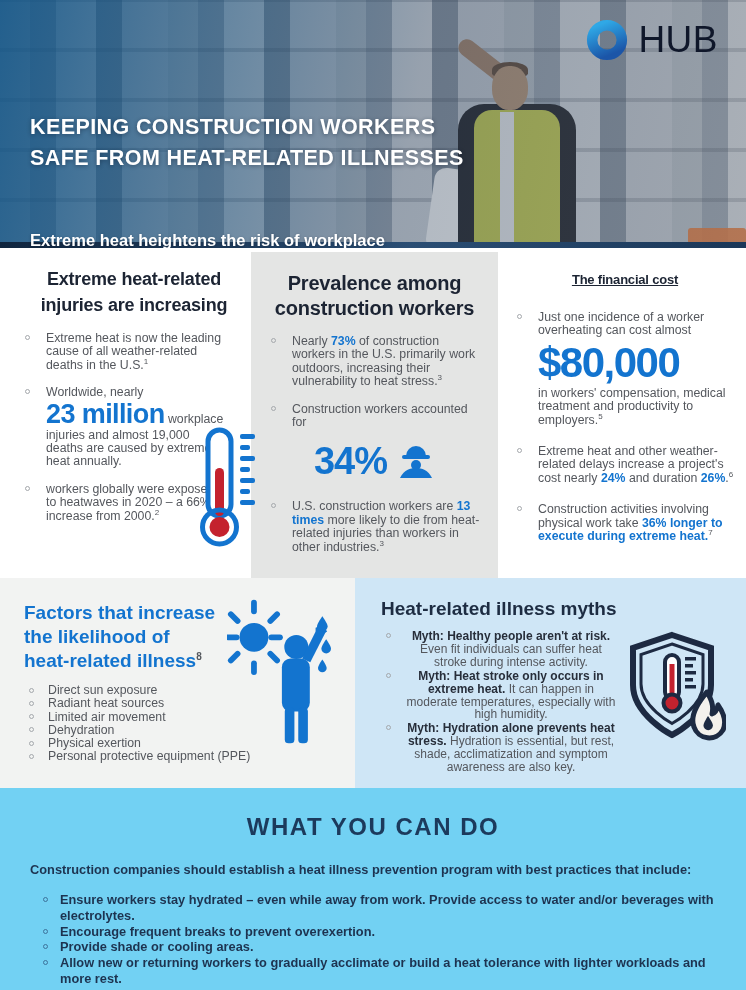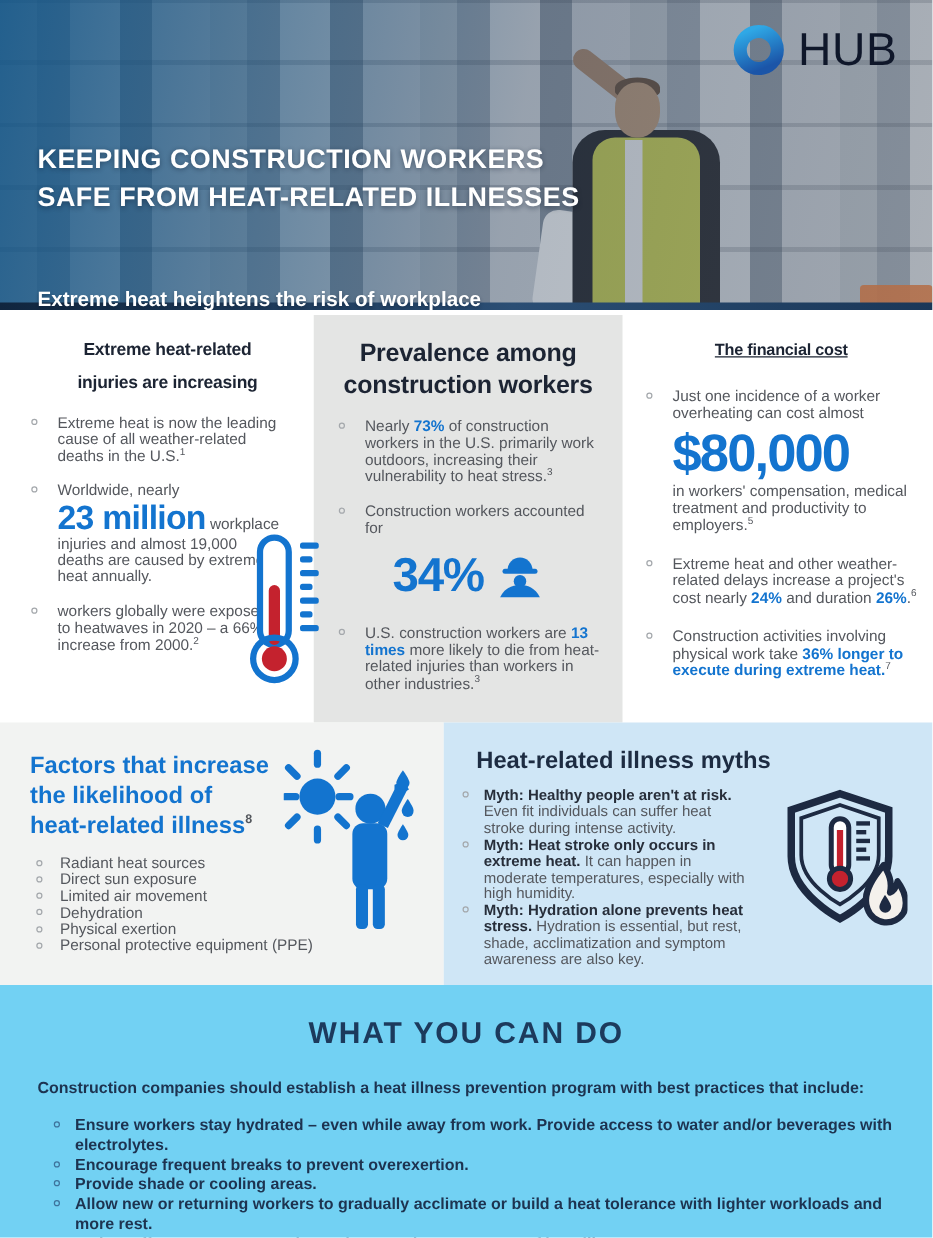--- a/index.html
+++ b/index.html
@@ -34,21 +34,21 @@
     line-height:23px; white-space:pre-line; text-shadow:0 1px 3px rgba(10,25,45,.4);margin-top:48px; }
 
   
   .stats { position:absolute; top:248px; left:0; width:746px; height:330px; background:#ffffff; }
   .col2-bg { position:absolute; left:251px; top:4px; width:247px; height:326px; background:#e4e5e4; }
   .col { position:absolute; top:0; height:330px; }
   .col1 { left:20px;  width:228px; }
   .col2 { left:251px; width:247px; padding:0 15px; }
   .col3 { left:500px; width:246px; padding:0 8px 0 12px; }
   .col-title { font-weight:bold; color:#1c2433; text-align:center; white-space:pre-line; letter-spacing:-0.2px; }
-  .col1 .col-title { font-size:14px; margin-top:18px; line-height:26px; }
+  .col1 .col-title { font-size:18px; margin-top:18px; line-height:26px; }
   .col2 .col-title { font-size:20px; margin-top:23px; line-height:25px; }
   .col3 .col-title { font-size:13px; margin-top:24px;text-decoration:underline; }
 
   .bullet { position:relative; padding-left:26px; color:#54575d; font-size:12.3px; line-height:13.4px; margin-top:14px; }
   .ring { position:absolute; left:5px; top:3px; width:5px; height:5px; border:1.4px solid #a4a8ac; border-radius:50%; background:transparent; }
   sup { font-size:8px; vertical-align:super; line-height:0; }
   .blue  { color:#1374cf; font-weight:bold; }
   .lead  { display:block; }
   .big23  { color:#1374cf; font-weight:bold; font-size:27px; line-height:29px; letter-spacing:-0.6px;text-align:center; }
   .big231 { display:block; color:#1374cf; font-weight:bold; font-size:29px; line-height:30px; letter-spacing:-0.6px; margin-bottom:2px; }
@@ -65,21 +65,21 @@
   .factors { position:absolute; top:578px; left:0; width:355px; height:210px; background:#f2f3f2; }
   .f-heading { position:absolute; left:24px; top:23px; color:#1374cf; font-weight:bold; font-size:19px; line-height:24px; }
   .f-heading sup { color:#54575d; font-size:10px; }
   .f-list { position:absolute; left:24px; top:106px; list-style:none; }
   .f-list li { position:relative; padding-left:24px; color:#54575d; font-size:12.3px; line-height:13.3px; }
   .f-list .ring { top:3.5px; }
   .sun-person { position:absolute; right:24px; top:18px; }
 
   .myths { position:absolute; top:578px; left:355px; width:391px; height:210px; background:#cfe6f6; }
   .m-heading { position:absolute; left:26px; top:20px; color:#1d2c42; font-weight:bold; font-size:19px; }
-  .m-list { position:absolute; left:10px; top:52px; width:238px; list-style:none; }
+  .m-list { position:absolute; left:26px; top:52px; width:238px; list-style:none;text-align:center; }
   .m-list li { position:relative; padding-left:22px; color:#54575d; font-size:12px; line-height:12.9px; margin-bottom:1px; }
   .m-bold { color:#272e3a; font-weight:bold; }
   .shield { position:absolute; right:20px; top:52px; }
 
   
   .cta { position:absolute; top:788px; left:0; width:746px; height:234px; background:#72d1f3; }
   .cta-heading { text-align:center; padding-top:25px; font-size:24px; font-weight:bold; color:#1c3a5c; letter-spacing:1.5px; }
   .cta-intro { margin:21px 28px 0 30px; font-size:12.8px; font-weight:bold; color:#1d3350; }
   .cta-list { margin:15px 24px 0 38px; list-style:none; }
   .cta-list li { position:relative; padding-left:22px; font-size:12.8px; font-weight:bold; color:#1d3350; line-height:15.8px; }
@@ -208,22 +208,22 @@
     </div>
   </div>
 
   <div class="factors">
     <div class="f-heading">
       <span>Factors that increase</span><br>
       <span>the likelihood of</span><br>
       <span>heat-related illness</span><sup>8</sup>
     </div>
     <ul class="f-list">
+      <li><span class="ring"></span><span>Direct sun exposure</span></li>
       <li><span class="ring"></span><span>Radiant heat sources</span></li>
-      <li><span class="ring"></span><span>Direct sun exposure</span></li>
       <li><span class="ring"></span><span>Limited air movement</span></li>
       <li><span class="ring"></span><span>Dehydration</span></li>
       <li><span class="ring"></span><span>Physical exertion</span></li>
       <li><span class="ring"></span><span>Personal protective equipment (PPE)</span></li>
     </ul>
     <div class="sun-person">
       <svg width="104" height="152" viewBox="0 0 108 152">
         <g stroke="#1374cf" stroke-width="6" stroke-linecap="round">
           <line x1="28" y1="13" x2="28" y2="4"></line>
           <line x1="28" y1="67" x2="28" y2="76"></line>

